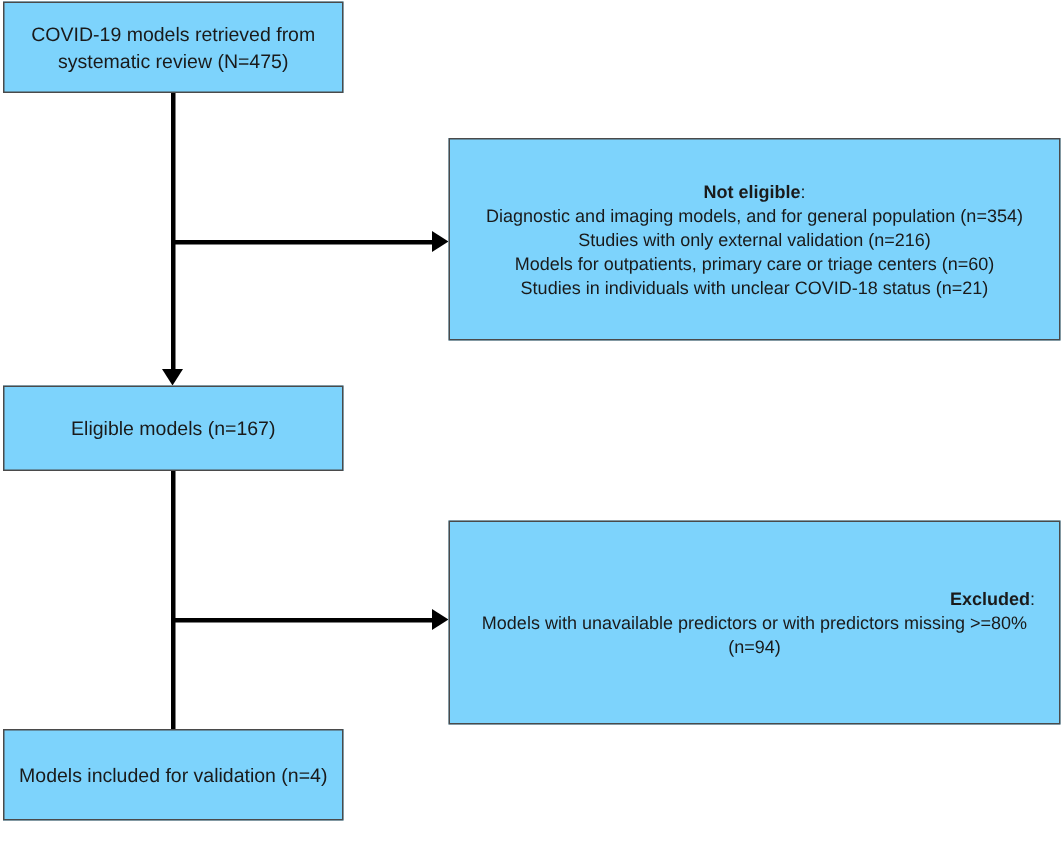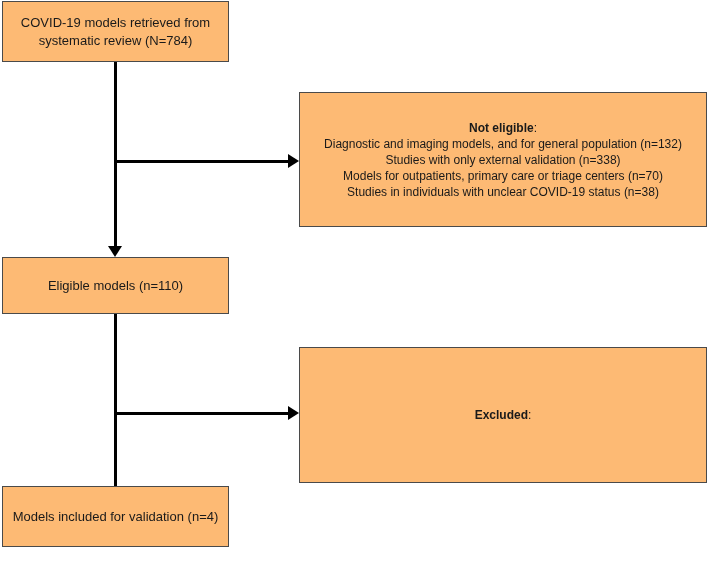--- a/index.html
+++ b/index.html
@@ -12,21 +12,21 @@
     width: 708px;
     height: 570px;
     background: #ffffff;
     font-family: "Liberation Sans", sans-serif;
     color: #1a1a1a;
     overflow: hidden;
   }
   .box {
     position: absolute;
     box-sizing: border-box;
-    background: #fdba74;
+    background: #7dd3fc;
     border: 1px solid #4a4a4a;
     display: flex;
     flex-direction: column;
     justify-content: center;
     align-items: center;
     text-align: center;
   }
   .box-left {
     left: 2px;
     width: 227px;
@@ -37,21 +37,21 @@
     left: 299px;
     width: 408px;
     font-size: 12px;
     line-height: 16px;
     padding: 2px 16px;
   }
   #box-retrieved { top: 1px;   height: 61px; }
   #box-eligible  { top: 257px; height: 57px; }
   #box-included  { top: 486px; height: 61px; }
   #box-not-eligible { top: 92px;  height: 135px; }
-  #box-excluded     { top: 347px; height: 136px; }
+  #box-excluded     { top: 347px; height: 136px; align-items: flex-end; }
   .box-title { font-weight: bold; }
   .box-title-suffix { font-weight: normal; }
   .vline {
     position: absolute;
     width: 3px;
     background: #000000;
   }
   .hline {
     position: absolute;
     height: 3px;
@@ -82,52 +82,53 @@
   #arrowhead-not-eligible { left: 288px; top: 154px; }
   #arrowhead-excluded     { left: 288px; top: 406px; }
 </style>
 </head>
 <body>
 
 <div class="canvas">
 
   <div class="box box-left" id="box-retrieved">
     <div>COVID-19 models retrieved from</div>
-    <div>systematic review (N=784)</div>
+    <div>systematic review (N=475)</div>
   </div>
 
   <div class="vline" id="vline-top"></div>
   <div class="arrowhead-down" id="arrowhead-eligible"></div>
 
   <div class="hline" id="hline-top"></div>
   <div class="arrowhead-right" id="arrowhead-not-eligible"></div>
 
   <div class="box box-right" id="box-not-eligible">
     <div>
       <span class="box-title">Not eligible</span><span class="box-title-suffix">:</span>
     </div>
-    <div>Diagnostic and imaging models, and for general population (n=132)</div>
-    <div>Studies with only external validation (n=338)</div>
-    <div>Models for outpatients, primary care or triage centers (n=70)</div>
-    <div>Studies in individuals with unclear COVID-19 status (n=38)</div>
+    <div>Diagnostic and imaging models, and for general population (n=354)</div>
+    <div>Studies with only external validation (n=216)</div>
+    <div>Models for outpatients, primary care or triage centers (n=60)</div>
+    <div>Studies in individuals with unclear COVID-18 status (n=21)</div>
   </div>
 
   <div class="box box-left" id="box-eligible">
-    <div>Eligible models (n=110)</div>
+    <div>Eligible models (n=167)</div>
   </div>
 
   <div class="vline" id="vline-bottom"></div>
   <div class="arrowhead-down" id="arrowhead-included"></div>
 
   <div class="hline" id="hline-bottom"></div>
   <div class="arrowhead-right" id="arrowhead-excluded"></div>
 
   <div class="box box-right" id="box-excluded">
     <div>
       <span class="box-title">Excluded</span><span class="box-title-suffix">:</span>
     </div>
+    <div>Models with unavailable predictors or with predictors missing &gt;=80% (n=94)</div>
   </div>
 
   <div class="box box-left" id="box-included">
     <div>Models included for validation (n=4)</div>
   </div>
 
 </div>
 
 </body></html>

